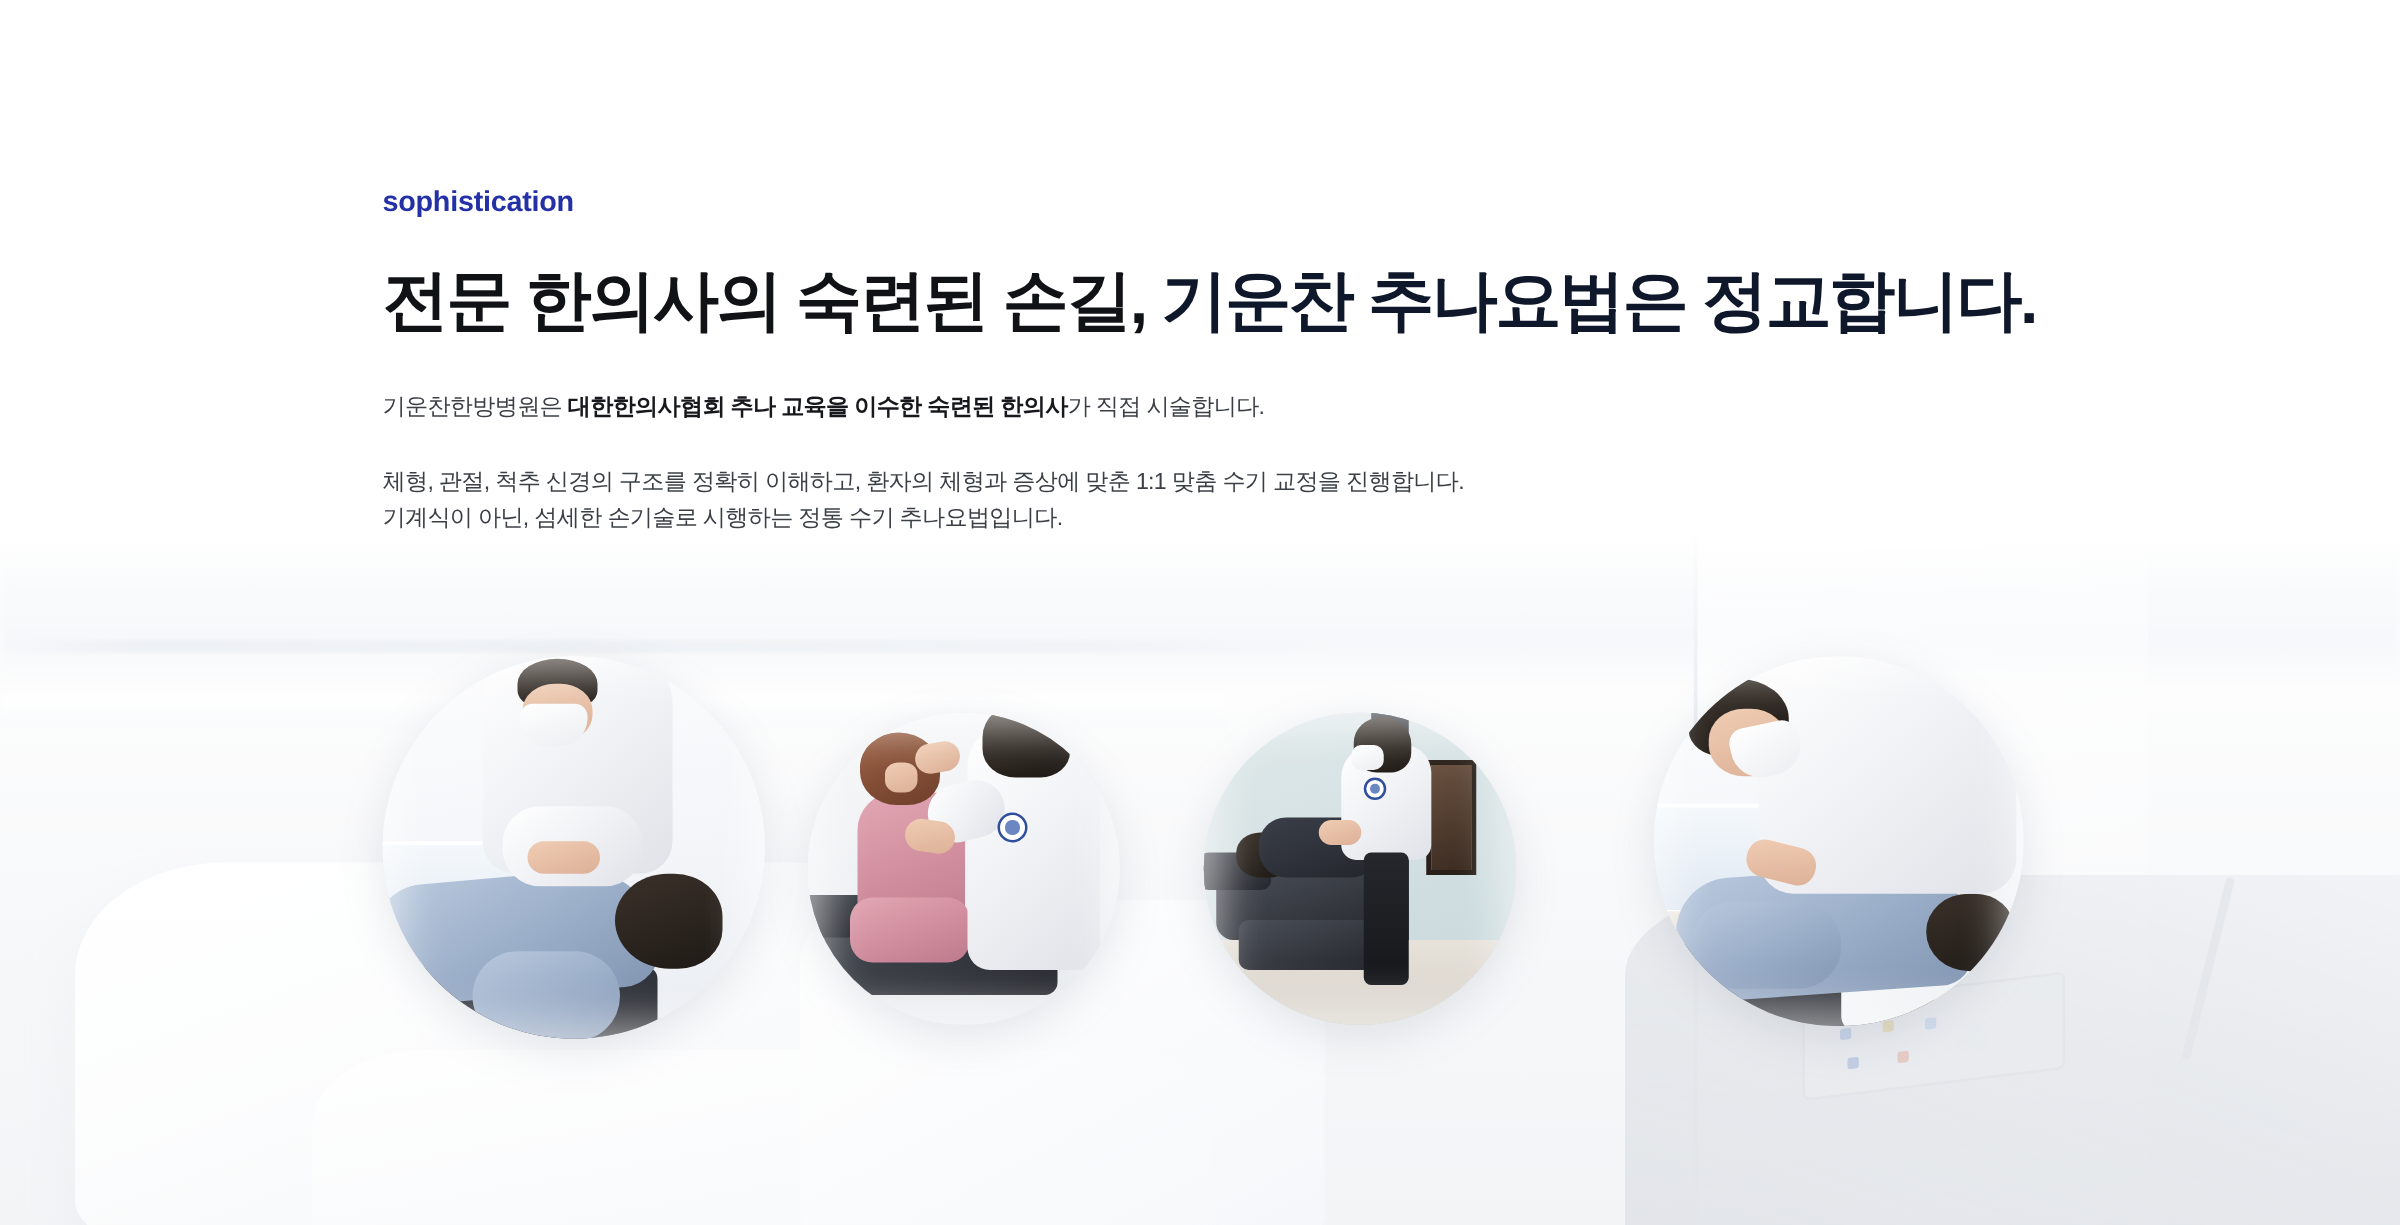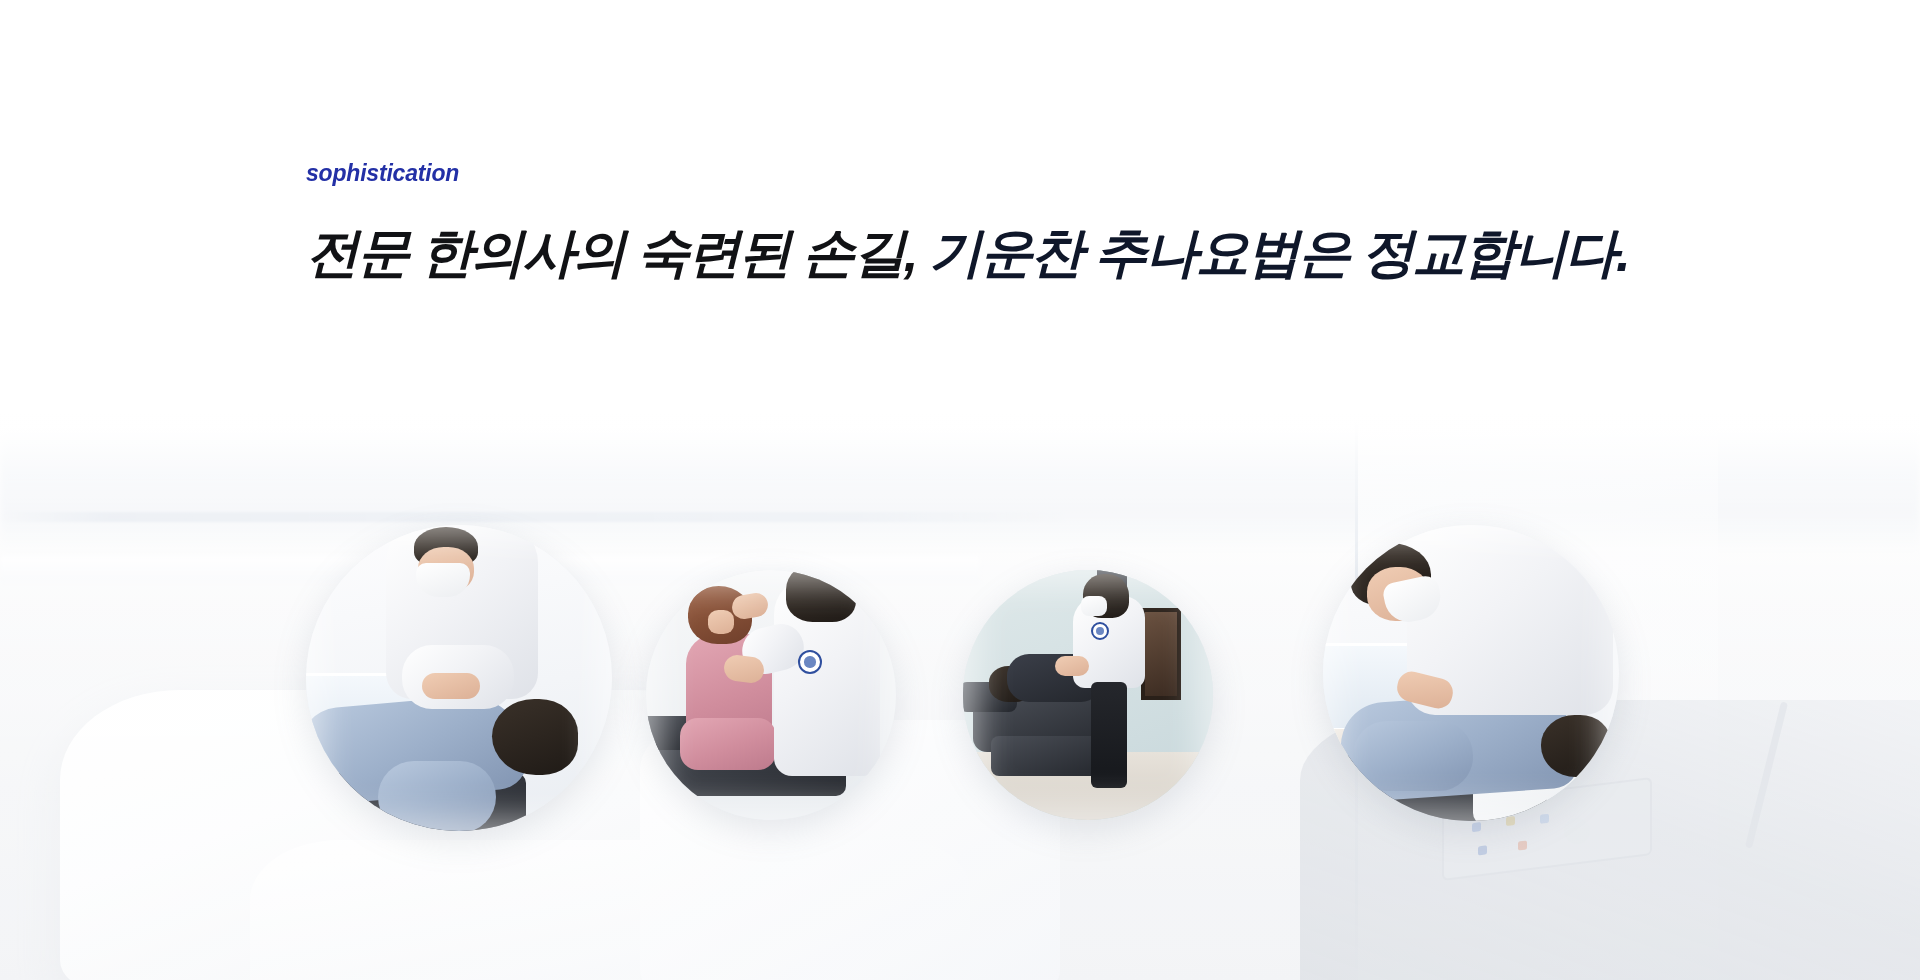--- a/index.html
+++ b/index.html
@@ -101,21 +101,21 @@
     border-radius:50%; background:rgba(192,198,207,.9);
   }
   
   .bg-fade {
     position:absolute; inset:0;
     background:linear-gradient(180deg,rgba(255,255,255,1) 0%,rgba(255,255,255,.97) 34%,rgba(255,255,255,.72) 48%,rgba(255,255,255,.52) 62%,rgba(255,255,255,.46) 100%);
     pointer-events:none;
   }
 
   
-  .content { position:absolute; left:306px; top:16px; width:1400px;font-style:italic; }
+  .content { position:absolute; left:306px; top:4px; width:1400px; }
 
   .eyebrow {
     margin-top:146px;
     font-size:23px; font-weight:700; letter-spacing:-.2px;
     color:#2330a6;
     line-height:1;
   }
 
   .headline {
     margin-top:37px;
@@ -296,15 +296,24 @@
     </div>
 
   </div>
 
   <div class="content">
 
     <div class="eyebrow">sophistication</div>
 
     <h1 class="headline"><span>전문 한의사의 숙련된 손길, </span><span class="accent">기운찬 추나요법은 정교합니다.</span></h1>
 
+    <div class="para">
+
+      <div class="para-line"><span>기운찬한방병원은 </span><span class="strong">대한한의사협회 추나 교육을 이수한 숙련된 한의사</span><span>가 직접 시술합니다.</span></div>
+
+      <div class="para-gap"></div>
+
+      <div class="para-line">체형, 관절, 척추 신경의 구조를 정확히 이해하고, 환자의 체형과 증상에 맞춘 1:1 맞춤 수기 교정을 진행합니다.</div>
+      <div class="para-line">기계식이 아닌, 섬세한 손기술로 시행하는 정통 수기 추나요법입니다.</div>
+    </div>
   </div>
 
 </div>
 
 </body></html>

